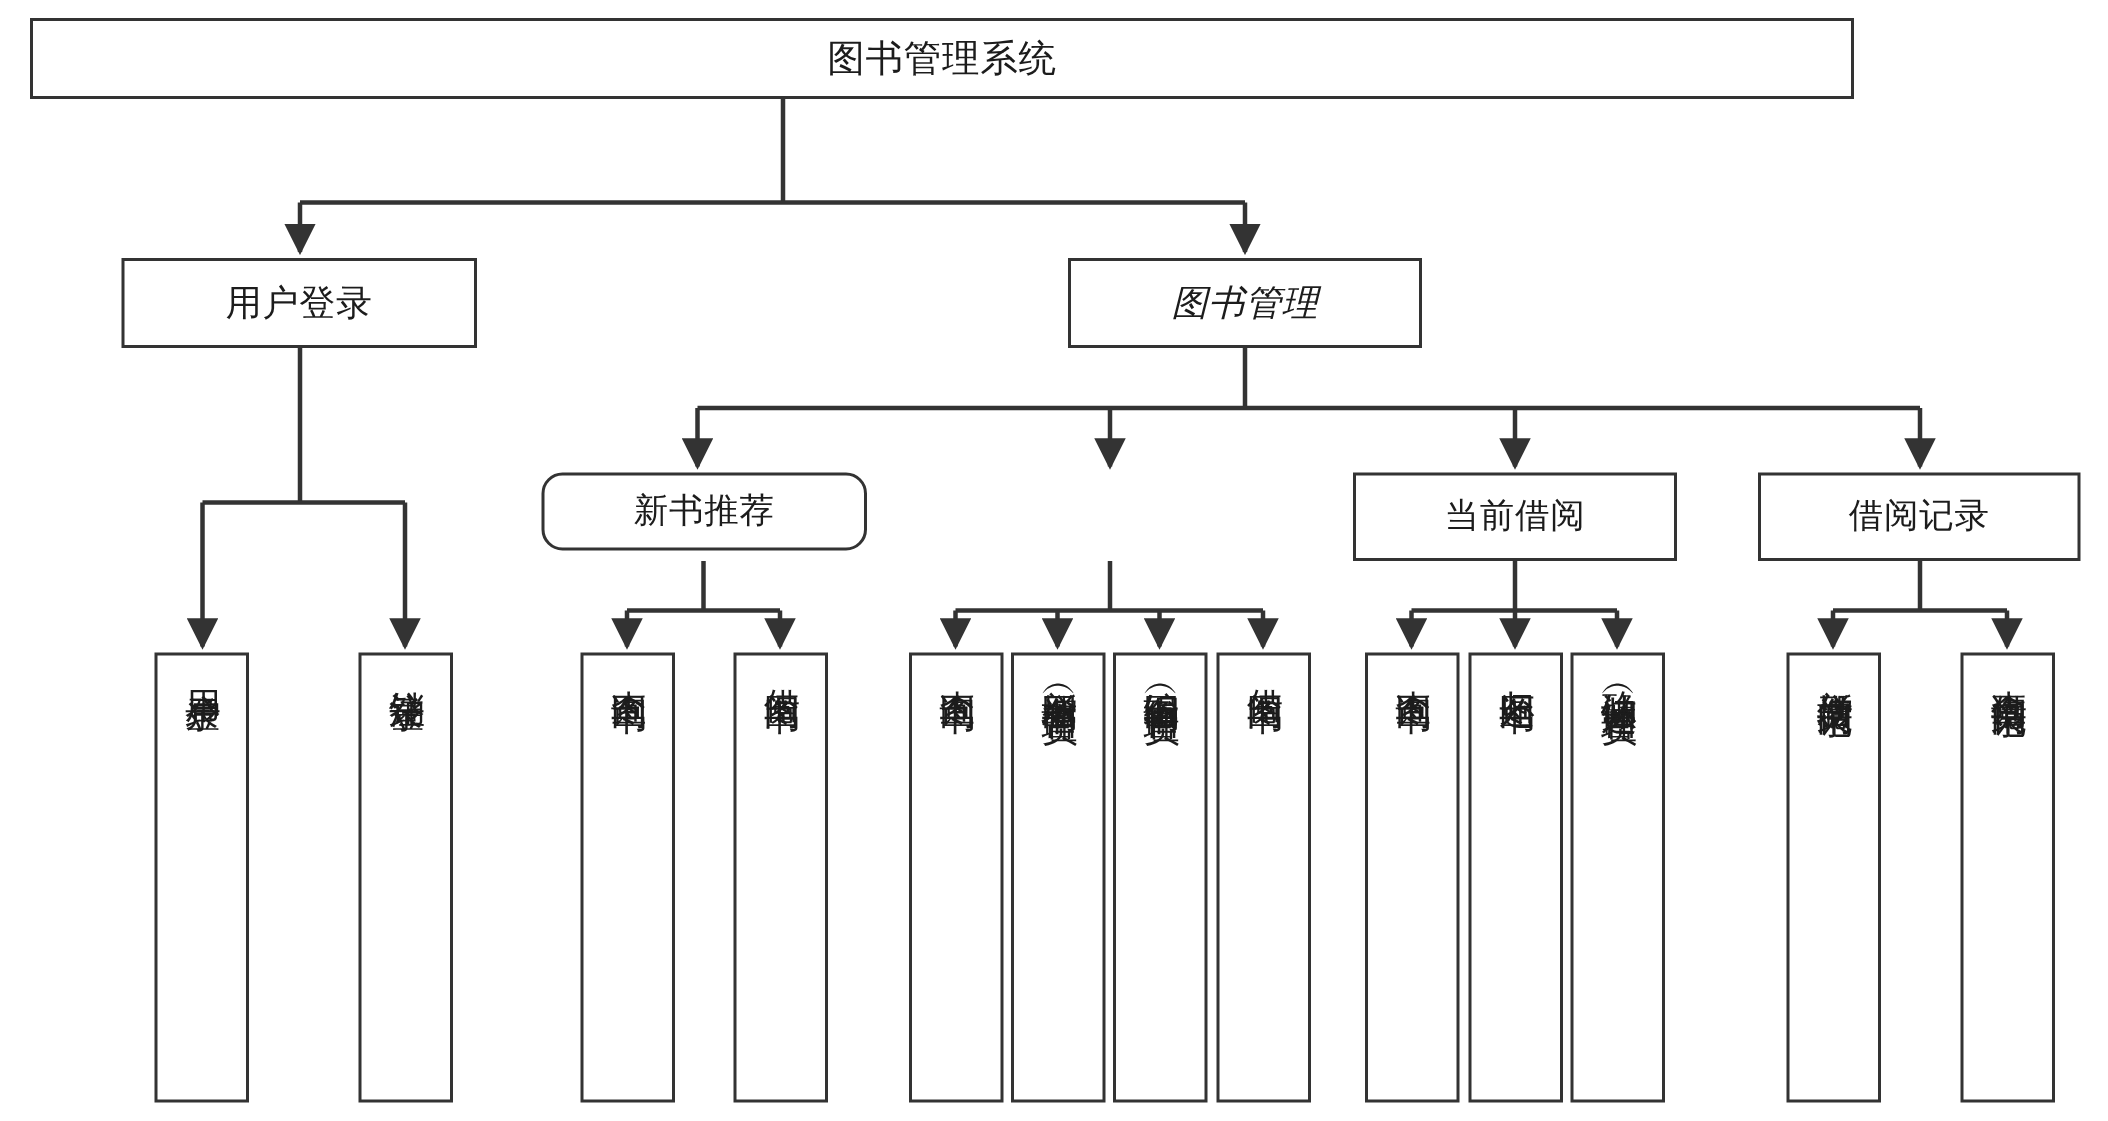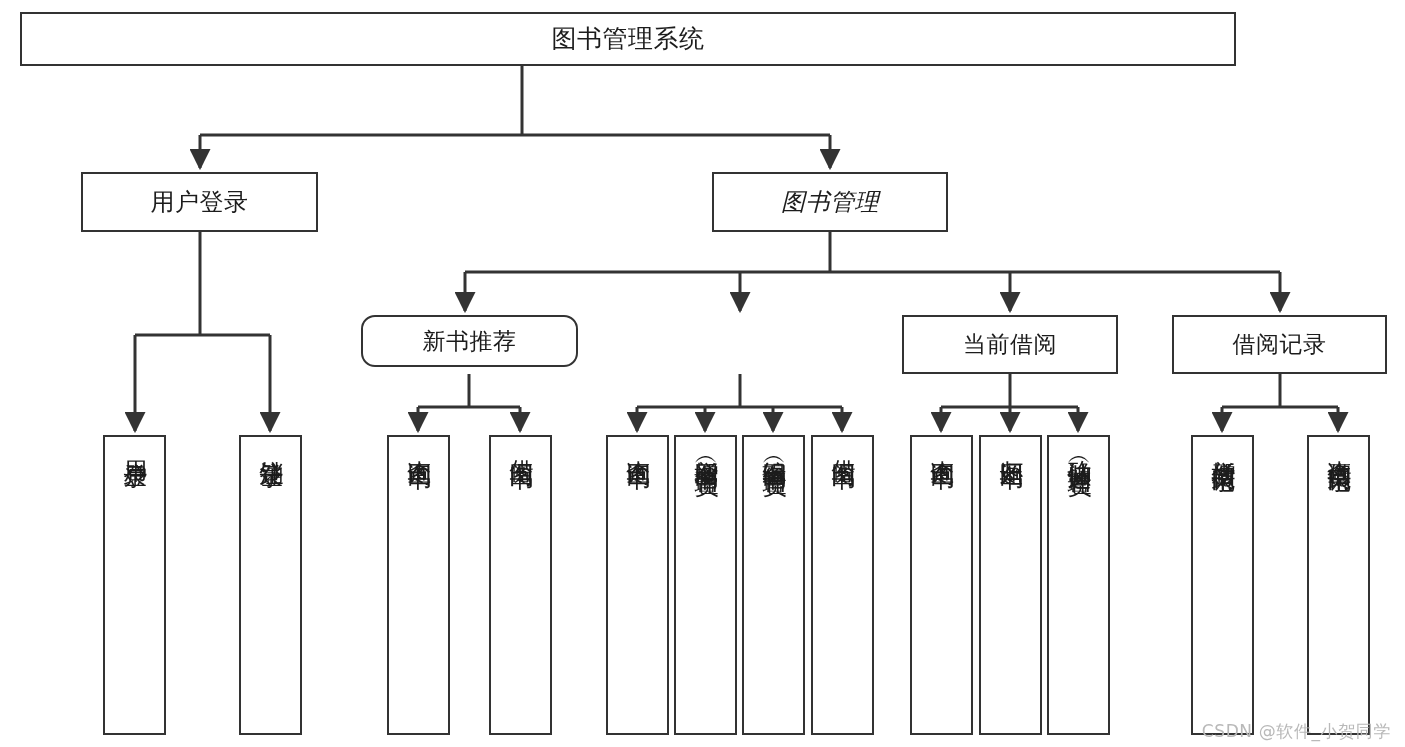--- a/index.html
+++ b/index.html
@@ -188,15 +188,14 @@
     <span class="label">确认归还（管理员）</span>
   </div>
 
   <div class="node leaf" style="left:1191px; top:435px; width:63px; height:300px;">
     <span class="label">新增借阅记录</span>
   </div>
   <div class="node leaf" style="left:1307px; top:435px; width:63px; height:300px;">
     <span class="label">查询借阅记录</span>
   </div>
 
-  <div class="watermark">CSDN @软件_小贺同学</div>
 
 </div>
 
 </body></html>

